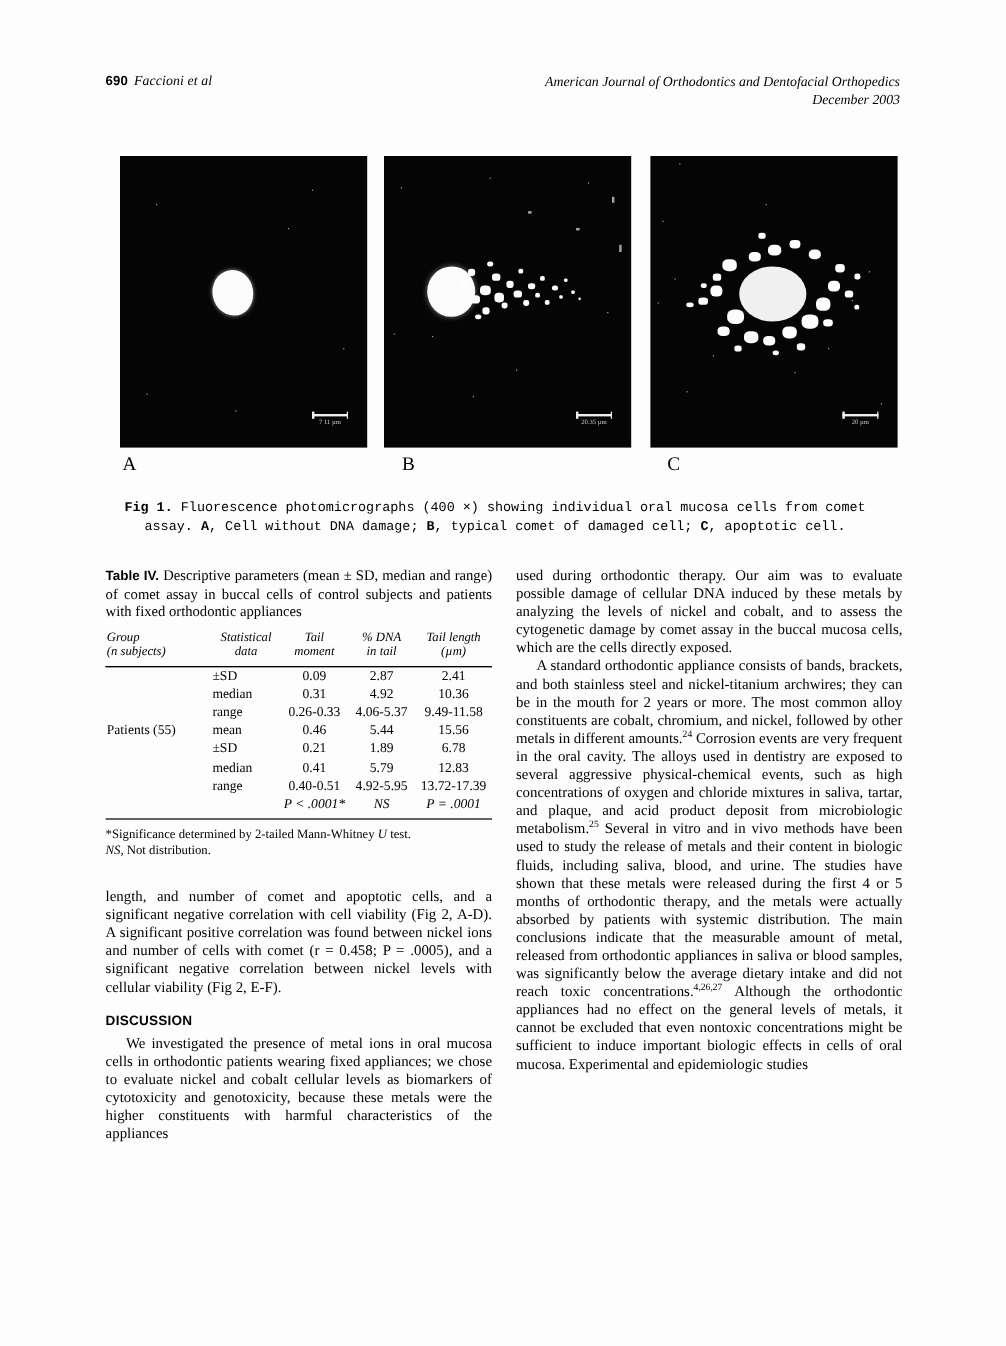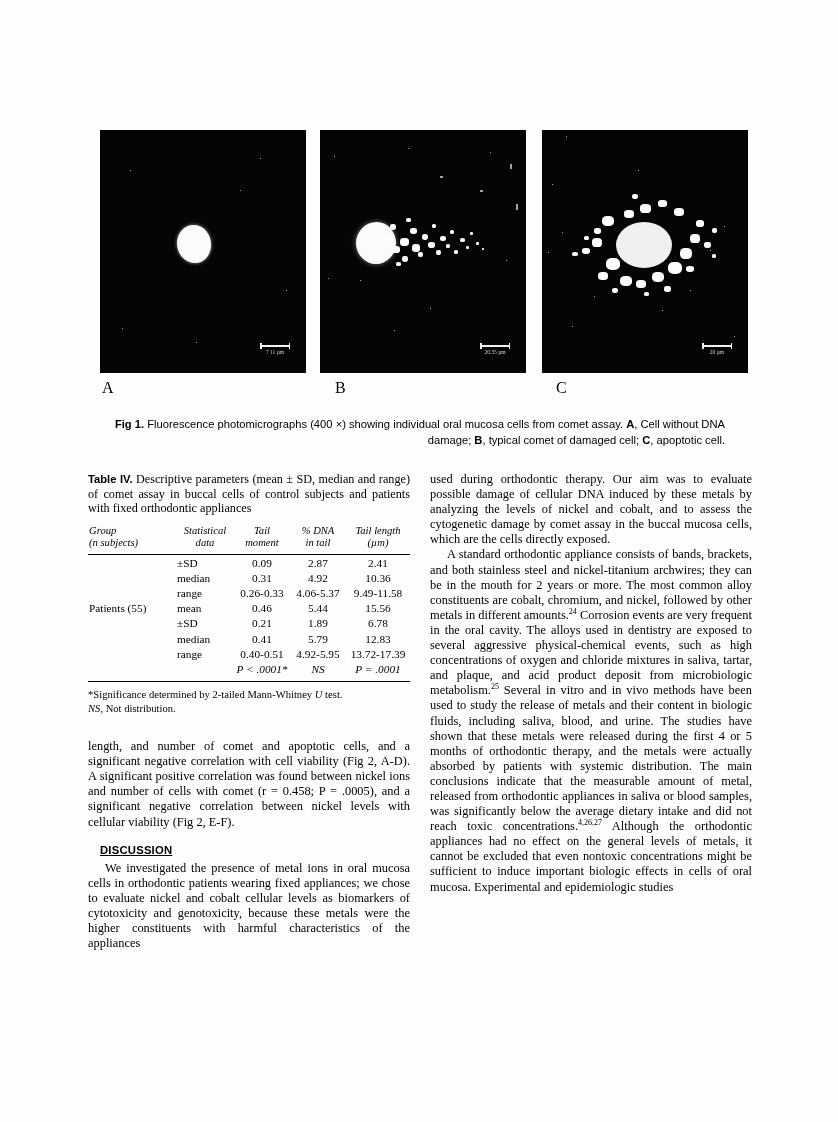--- a/index.html
+++ b/index.html
@@ -152,24 +152,24 @@
     font-family: "Liberation Serif", serif;
   }
   .pl1 { left: 14px; }
   .pl2 { left: 247px; }
   .pl3 { left: 468px; }
 
   .fig-caption {
     position: absolute;
     left: 100px; top: 417px;
     width: 625px;
-    font-family: Liberation Sans, sans-serif;
+    font-family: Liberation Mono, monospace;
     font-size: 11.2px;
     line-height: 15.5px;
-    text-align: right;
+    text-align: center;
   }
   .fig-caption b { font-weight: bold; }
 
   
   .col {
     position: absolute;
     top: 472px;
     width: 322px;
     font-size: 12.4px;
     line-height: 15.1px;
@@ -179,22 +179,21 @@
   .col-right { left: 430px; }
 
   .col p { margin: 0; text-indent: 17px; }
   .col p.noindent { text-indent: 0; }
 
   .sec-head {
     font-family: "Liberation Sans", sans-serif;
     font-weight: bold;
     font-size: 11.3px;
     letter-spacing: 0.2px;
-    margin: 13px 0 3px 12px;
-    text-decoration: underline;
+    margin: 13px 0 3px 0;
   }
 
   sup { font-size: 8px; vertical-align: super; line-height: 0; }
   i, em { font-style: italic; }
 
   
   .tbl-wrap { width: 322px; }
   .tbl-title {
     font-size: 12.2px;
     line-height: 14.6px;
@@ -248,20 +247,29 @@
     line-height: 13.4px;
     margin-top: 6px;
   }
   .tbl-notes .nsit { font-style: italic; }
 </style>
 </head>
 <body>
 
 <div class="page">
 
+  <div class="runhead">
+    <div class="runhead-left">
+      <span class="pg">690</span><span>Faccioni et al</span>
+    </div>
+    <div class="runhead-right">
+      <div>American Journal of Orthodontics and Dentofacial Orthopedics</div>
+      <div>December 2003</div>
+    </div>
+  </div>
 
   <div class="figure-block">
     <div class="panels">
 
       <div class="panel p1">
         <div class="blob-round"></div>
         <span class="speck" style="left:30px;top:40px"></span>
         <span class="speck" style="left:160px;top:28px"></span>
         <span class="speck" style="left:186px;top:160px"></span>
         <span class="speck" style="left:22px;top:198px"></span>

